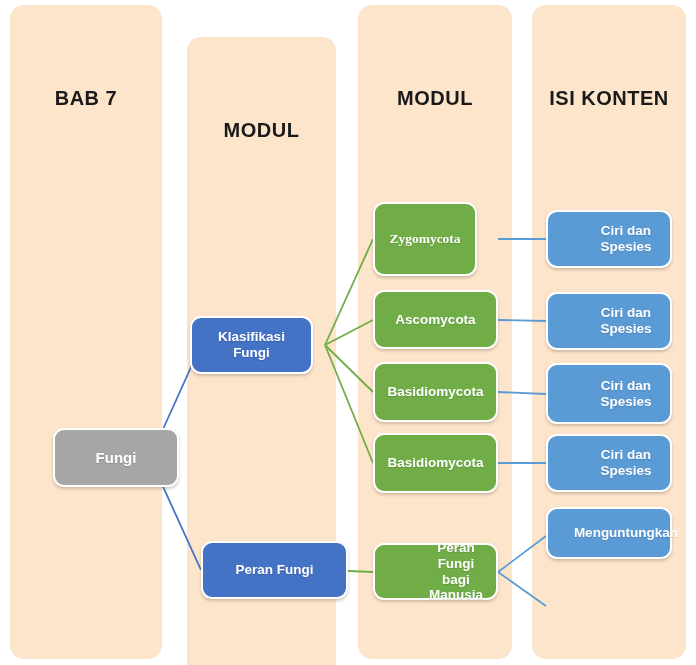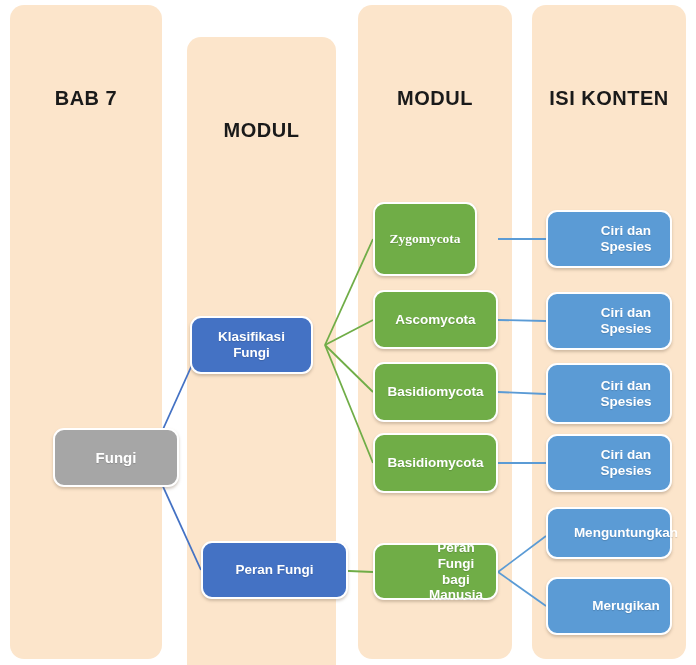--- a/index.html
+++ b/index.html
@@ -93,15 +93,14 @@
   <div class="node node-konten" style="left:373px;top:290px;width:125px;height:59px;">Ascomycota</div>
   <div class="node node-konten" style="left:373px;top:362px;width:125px;height:60px;">Basidiomycota</div>
   <div class="node node-konten" style="left:373px;top:433px;width:125px;height:60px;">Basidiomycota</div>
   <div class="node node-konten" style="left:373px;top:543px;width:125px;height:57px;padding-left:47px;">Peran Fungi bagi Manusia</div>
 
   <div class="node node-isi" style="left:546px;top:210px;width:126px;height:58px;">Ciri dan Spesies</div>
   <div class="node node-isi" style="left:546px;top:292px;width:126px;height:58px;">Ciri dan Spesies</div>
   <div class="node node-isi" style="left:546px;top:363px;width:126px;height:61px;">Ciri dan Spesies</div>
   <div class="node node-isi" style="left:546px;top:434px;width:126px;height:58px;">Ciri dan Spesies</div>
   <div class="node node-isi" style="left:546px;top:507px;width:126px;height:52px;">Menguntungkan</div>
-  <div class="node node-isi" style="left:546px;top:577px;width:126px;height:58px;">Merugikan</div>
 
 </div>
 
 </body></html>

